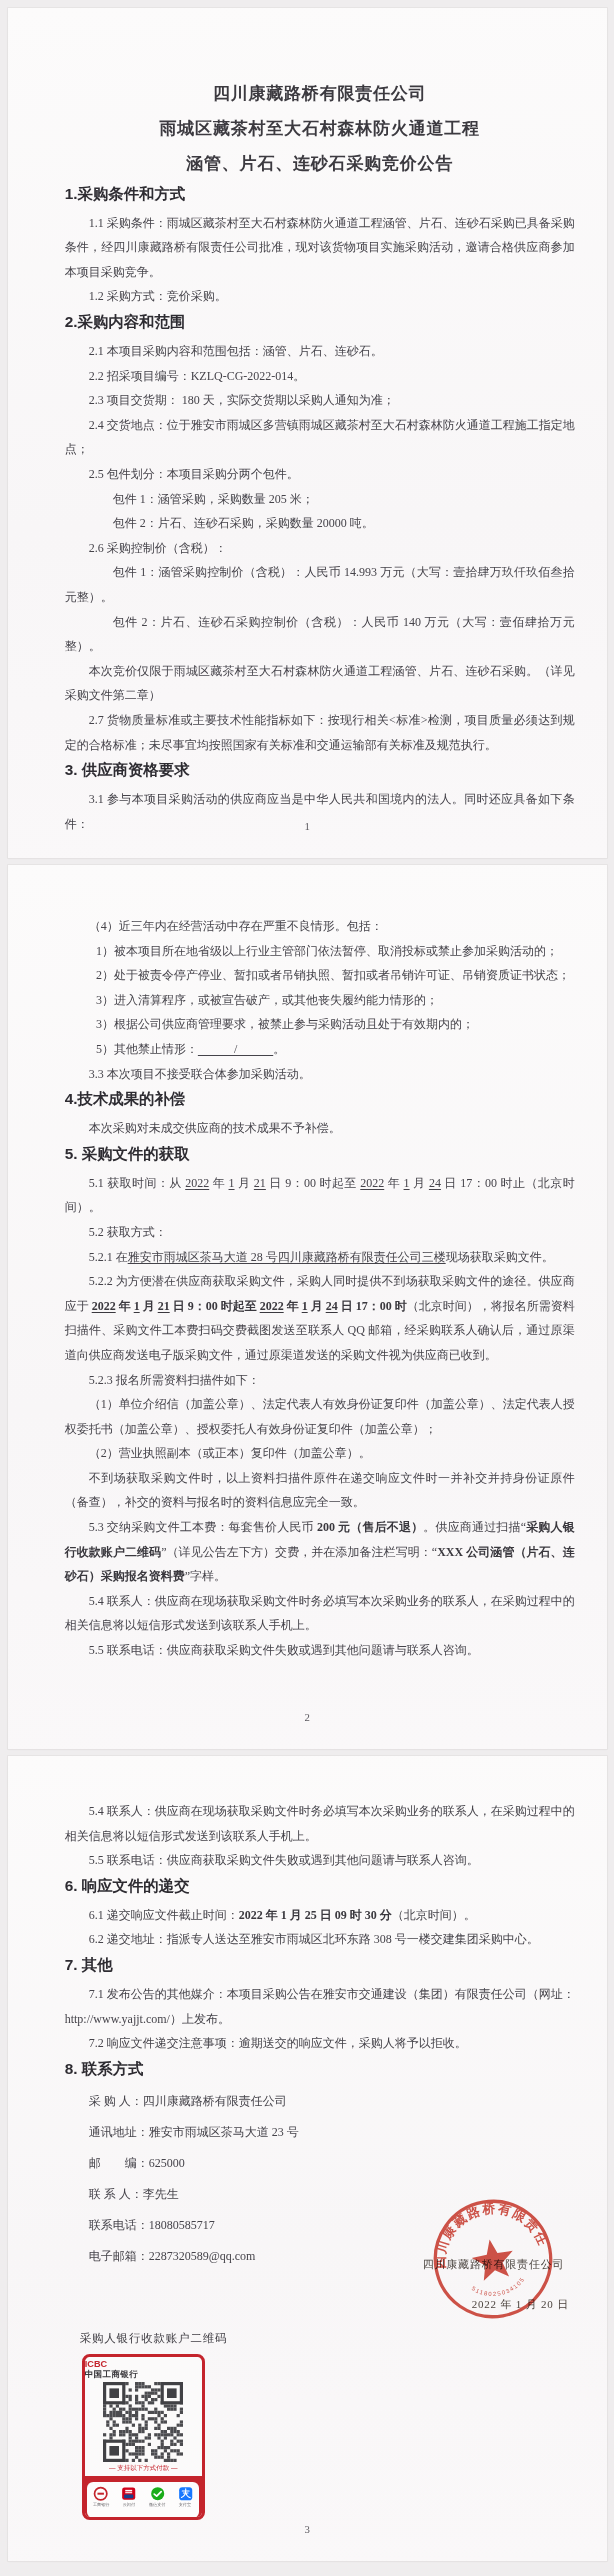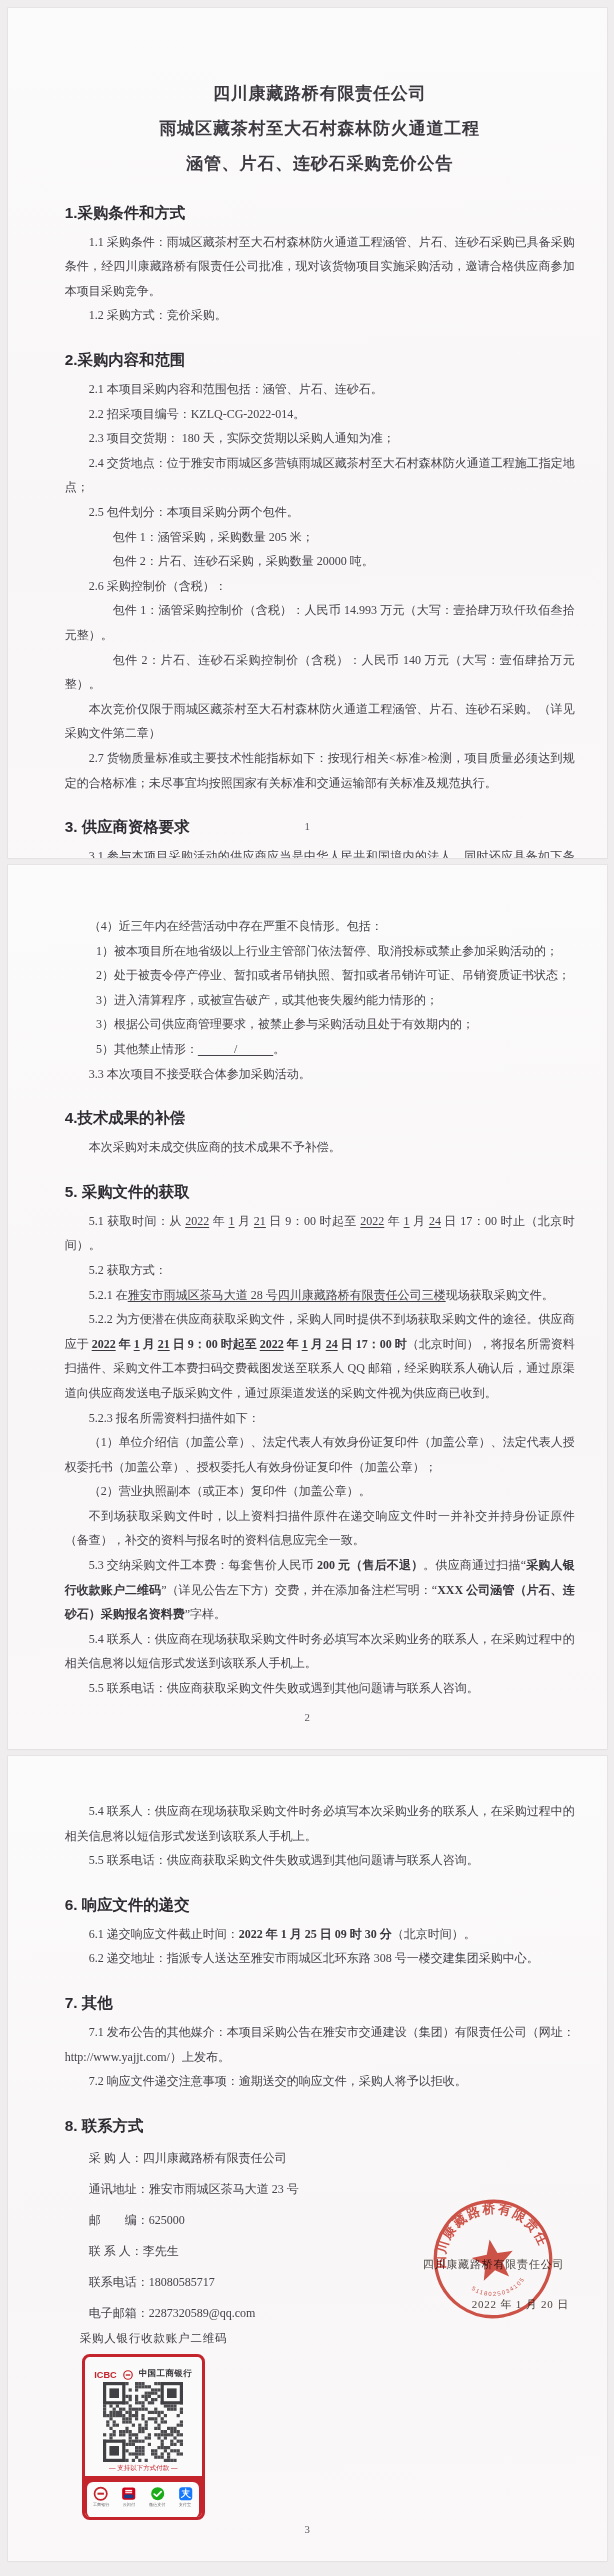--- a/index.html
+++ b/index.html
@@ -7,38 +7,38 @@
           font-family:"Liberation Serif","DejaVu Serif",serif;color:#45434a;}
   .page{position:absolute;left:7.7px;width:599px;box-sizing:border-box;overflow:hidden;
         background:linear-gradient(178deg,#fcfbfb, #f8f6f7 60%, #faf8f9);
         box-shadow:0 0 0 0.8px #e4e1e2, 0 0.8px 2.3px rgba(60,50,55,.06);}
   .page1{top:7.7px;height:850px;padding:68px 32px 0 57px;}
   .page2{top:865px;height:884px;padding:49px 32px 0 57px;}
   .page3{top:1756px;height:805px;padding:43px 32px 0 57px;}
   .blk{margin:0;font-size:12px;line-height:24.6px;text-align:justify;}
   .title{font-size:17px;line-height:35px;font-weight:700;text-align:center;color:#3c3a40;letter-spacing:0.8px;}
   .h{font-family:"Liberation Sans","DejaVu Sans",sans-serif;font-size:15.4px;line-height:20px;
-     font-weight:700;color:#2e2c32;margin:22px 0 7px;text-align:left;}
+     font-weight:700;color:#2e2c32;margin:3px 0 7px;text-align:left;}
   .p{text-indent:2em;}
   .pkg{text-indent:4em;}
   .sub{text-indent:2.6em;}
   .c{text-indent:2em;line-height:31px;}
   .b{font-weight:700;color:#3a383e;}
   .u{text-decoration:underline;text-underline-offset:2.3px;}
   .pagenum{position:absolute;left:0;right:0;bottom:26px;text-align:center;font-size:10.8px;color:#5a585e;}
   
   .seal{position:absolute;left:412px;top:430px;width:146px;height:146px;opacity:.86;
         mix-blend-mode:multiply;transform:rotate(-10deg);}
   .sign-name{position:absolute;left:415px;top:501px;width:143px;font-size:11px;color:#4a443f;
              letter-spacing:0.8px;white-space:nowrap;}
   .sign-date{position:absolute;left:464px;top:541px;font-size:11px;color:#4c443f;letter-spacing:0.8px;}
   .qr-label{position:absolute;left:72px;top:575px;font-size:11.5px;color:#3f3d43;letter-spacing:0.8px;}
   .qr-card{position:absolute;left:74px;top:598px;width:123px;height:166px;box-sizing:border-box;
            background:#fbfafa;border:3.8px solid #c4242c;border-radius:7.7px;overflow:hidden;}
-  .qr-head{display:flex;align-items:flex-end;justify-content:center;gap:6px;height:20px;margin-top:3.1px;}
+  .qr-head{display:flex;align-items:flex-start;justify-content:center;gap:0;height:20px;margin-top:3.1px;flex-direction:column;}
   .qr-head .icbc{font-family:"Liberation Sans",sans-serif;font-weight:700;font-size:9.2px;color:#c4242c;}
   .qr-head .bank{font-family:"Liberation Sans",sans-serif;font-weight:700;font-size:8.5px;color:#3a383c;letter-spacing:0.4px;}
   .qr-box{width:80px;height:80px;margin:1.5px auto 0;}
   .qr-divider{font-size:6.5px;color:#c4242c;text-align:center;line-height:10.8px;margin-top:1.5px;
               font-family:"Liberation Sans",sans-serif;}
   .qr-bottom{position:absolute;left:-3.8px;right:-3.8px;bottom:-3.8px;height:45px;background:#c4242c;}
   .qr-methods{position:absolute;left:6.1px;right:6.1px;bottom:3.1px;top:6.1px;background:#fdfcfc;border-radius:6.1px;
               display:flex;align-items:flex-start;justify-content:space-around;padding-top:3.8px;}
   .pm{display:flex;flex-direction:column;align-items:center;width:21.5px;}
   .pm svg{width:15.4px;height:15.4px;}

